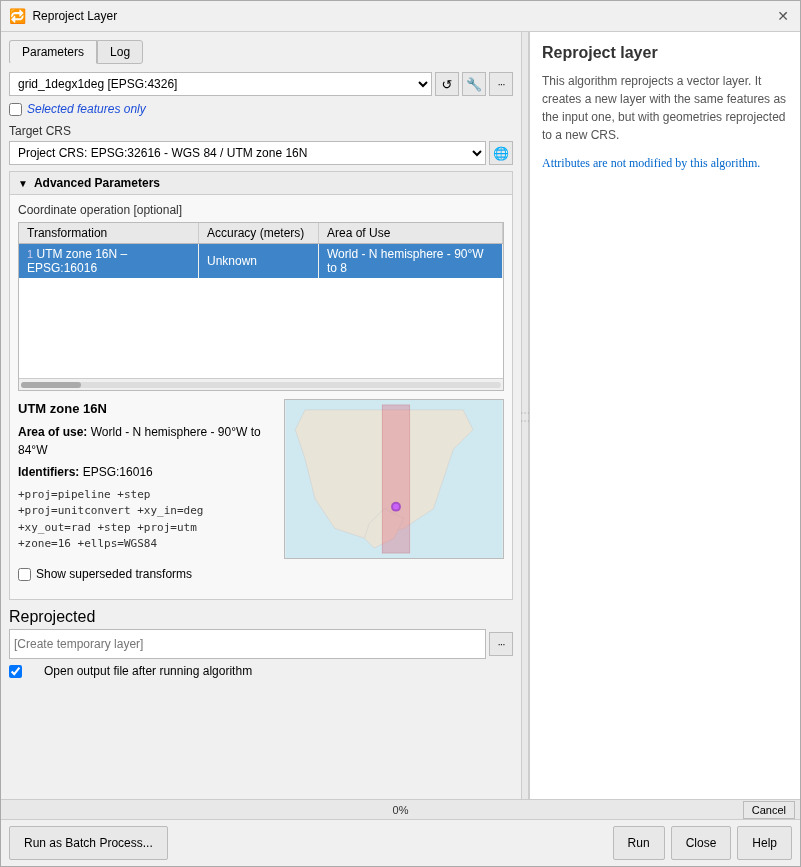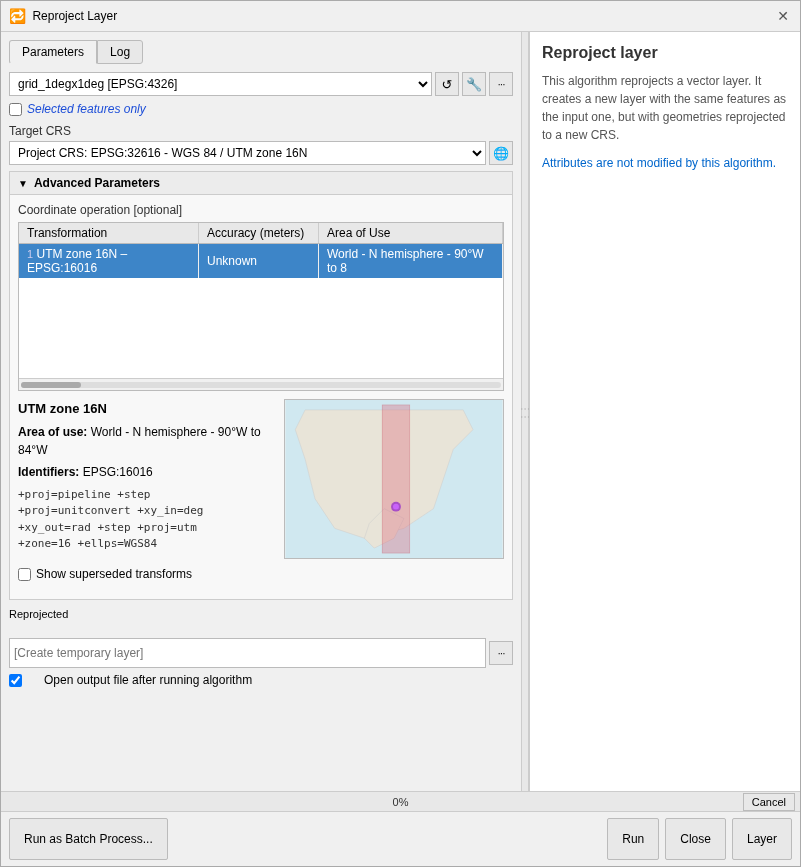--- a/index.html
+++ b/index.html
@@ -54,45 +54,45 @@
 
     .info-section { display: flex; gap: 8px; margin-bottom: 8px; }
     .info-text { flex: 1; font-size: 12px; line-height: 1.5; }
     .info-text .bold { font-weight: bold; }
     .map-preview { width: 220px; height: 160px; border: 1px solid #bbb; background: #f5f5f0; overflow: hidden; flex-shrink: 0; }
 
     .superseded-row { display: flex; align-items: center; gap: 5px; margin-bottom: 10px; }
     .superseded-row label { font-size: 12px; cursor: pointer; }
 
     .output-section { margin-bottom: 6px; }
-    .output-label { font-size: 11px; margin-bottom: 18px; }
+    .output-label { font-size: 16px; margin-bottom: 3px; }
     .output-row { display: flex; align-items: center; gap: 3px; }
     .output-row input[type=text] { flex: 1; height: 24px; border: 1px solid #bbb; padding: 2px 4px; background: white; font-size: 12px; color: #888; }
 
     .open-output-row { display: flex; align-items: center; gap: 22px; margin-top: 5px; }
     .open-output-row label { font-size: 12px; cursor: pointer; }
 
     .right-panel { flex: 1; background: white; border-left: 1px solid #ccc; padding: 12px; overflow-y: auto; }
     .right-panel-title { font-size: 16px; font-weight: bold; margin-bottom: 10px; color: #333; }
     .right-panel-desc { font-size: 12px; color: #555; line-height: 1.5; margin-bottom: 10px; }
-    .right-panel-note { font-size: 12px; color: #0066cc; line-height: 1.5; }
+    .right-panel-note { font-size: 12px; color: #0066cc; line-height: 1.5; font-family: Liberation Serif, serif; }
 
     .divider-handle { width: 8px; background: #e8e8e8; border-left: 1px solid #ccc; border-right: 1px solid #ccc; cursor: col-resize; display: flex; align-items: center; justify-content: center; }
     .divider-dots { color: #aaa; font-size: 10px; writing-mode: vertical-lr; letter-spacing: -2px; }
 
     .bottom-section { border-top: 1px solid #ccc; }
     .progress-bar-container { height: 20px; background: #e8e8e8; border-bottom: 1px solid #ccc; display: flex; align-items: center; position: relative; }
     .progress-bar { height: 100%; background: #a8d8a8; width: 0%; }
     .progress-text { position: absolute; width: 100%; text-align: center; font-size: 11px; color: #333; }
     .cancel-btn { position: absolute; right: 5px; height: 18px; padding: 0 8px; border: 1px solid #bbb; background: #e8e8e8; cursor: pointer; font-size: 11px; }
 
     .button-row { display: flex; align-items: center; justify-content: space-between; padding: 6px 8px; background: #f0f0f0; }
     .btn-left { }
     .btn-right { display: flex; gap: 6px; }
-    .btn { height: 42px; padding: 0 14px; border: 1px solid #bbb; background: #e8e8e8; cursor: pointer; font-size: 12px; border-radius: 2px; }
+    .btn { height: 34px; padding: 0 14px; border: 1px solid #bbb; background: #e8e8e8; cursor: pointer; font-size: 12px; border-radius: 2px; }
     .btn-run { background: #e8e8e8; }
 
     
     .map-svg { width: 100%; height: 100%; }
   </style>
 </head>
 <body>
 
 <div class="window">
 
@@ -251,17 +251,17 @@
       <button class="cancel-btn">Cancel</button>
     </div>
 
     <div class="button-row">
       <div class="btn-left">
         <button class="btn">Run as Batch Process...</button>
       </div>
       <div class="btn-right">
         <button class="btn btn-run">Run</button>
         <button class="btn">Close</button>
-        <button class="btn">Layer</button>
+        <button class="btn">Help</button>
       </div>
     </div>
   </div>
 </div>
 
 </body></html>

